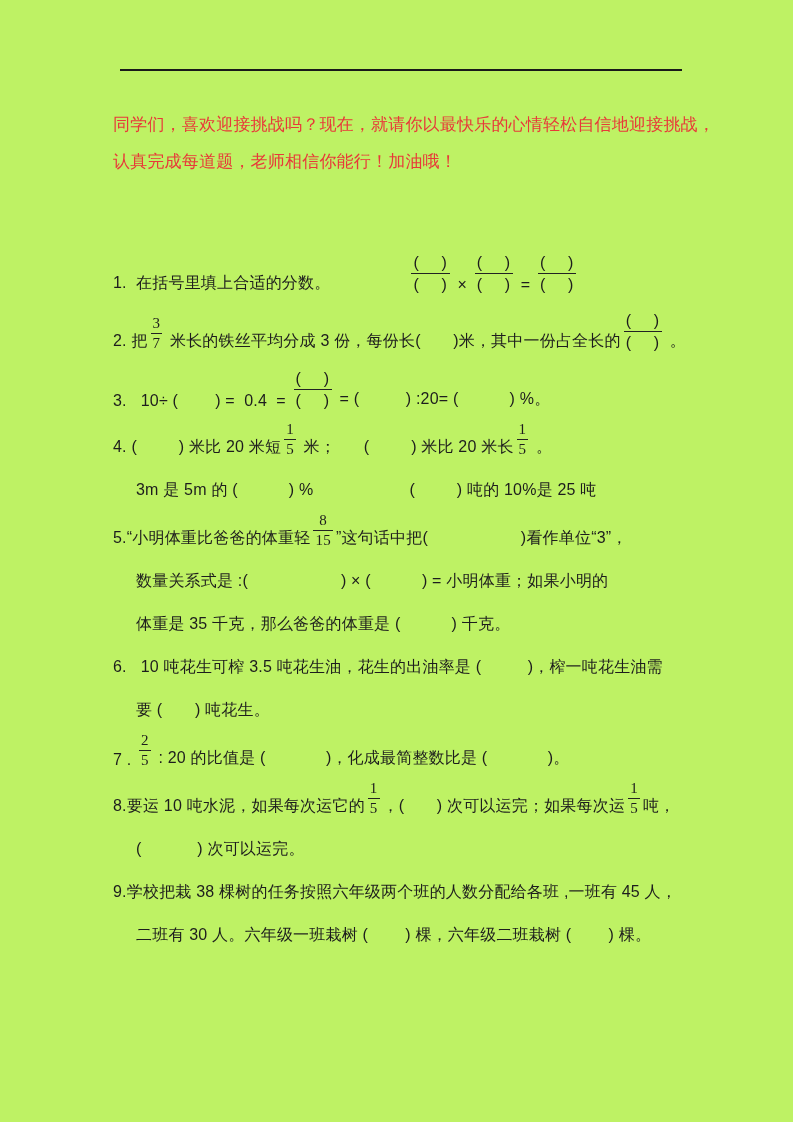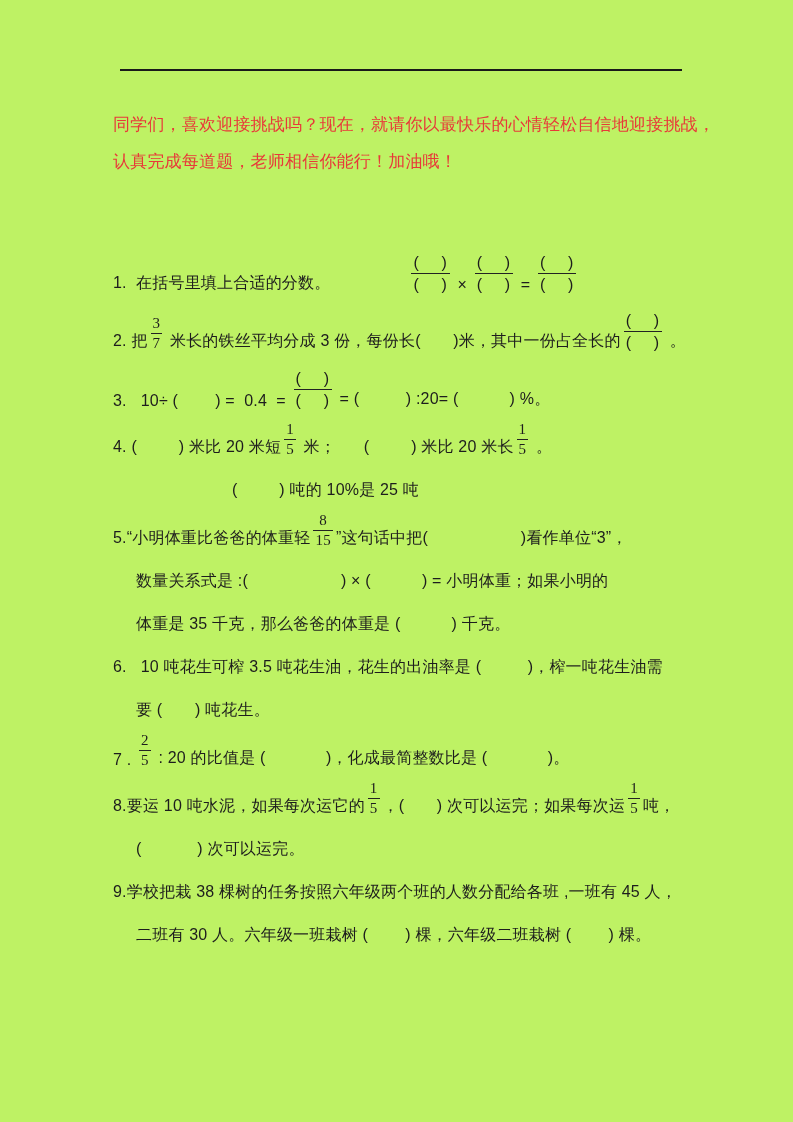--- a/index.html
+++ b/index.html
@@ -90,21 +90,21 @@
   <div class="rule"></div>
   <div class="intro">
     <span class="intro-line">同学们，喜欢迎接挑战吗？现在，就请你以最快乐的心情轻松自信地迎接挑战，</span>
     <span class="intro-line">认真完成每道题，老师相信你能行！加油哦！</span>
   </div>
   <div class="questions" id="questions">
       <div class="qline tall"><span class="seg-text">1.  在括号里填上合适的分数。</span><span class="gap" style="width: 78px;"></span><span class="frac paren"><span class="fnum">(    )</span><span class="fbar"></span><span class="fden">(    )</span></span><span class="seg-text"> × </span><span class="frac paren"><span class="fnum">(    )</span><span class="fbar"></span><span class="fden">(    )</span></span><span class="seg-text"> = </span><span class="frac paren"><span class="fnum">(    )</span><span class="fbar"></span><span class="fden">(    )</span></span></div>
       <div class="qline tall"><span class="seg-text">2. 把</span><span class="frac serif"><span class="fnum">3</span><span class="fbar"></span><span class="fden">7</span></span><span class="seg-text"> 米长的铁丝平均分成 3 份，每份长(       )米，其中一份占全长的</span><span class="frac paren"><span class="fnum">(    )</span><span class="fbar"></span><span class="fden">(    )</span></span><span class="seg-text"> 。</span></div>
       <div class="qline tall"><span class="seg-text">3.   10÷ (        ) =  0.4  = </span><span class="frac paren"><span class="fnum">(    )</span><span class="fbar"></span><span class="fden">(    )</span></span><span class="seg-text"> = (          ) :20= (           ) %。</span></div>
       <div class="qline hasfrac"><span class="seg-text">4. (         ) 米比 20 米短</span><span class="frac serif"><span class="fnum">1</span><span class="fbar"></span><span class="fden">5</span></span><span class="seg-text"> 米；      (         ) 米比 20 米长</span><span class="frac serif"><span class="fnum">1</span><span class="fbar"></span><span class="fden">5</span></span><span class="seg-text"> 。</span></div>
-      <div class="qline indent"><span class="gap" style="width: 96px;"></span><span class="seg-text">(         ) 吨的 10%是 25 吨</span></div>
+      <div class="qline indent"><span class="seg-text">3m 是 5m 的 (           ) %</span><span class="gap" style="width: 96px;"></span><span class="seg-text">(         ) 吨的 10%是 25 吨</span></div>
       <div class="qline hasfrac"><span class="seg-text">5.“小明体重比爸爸的体重轻</span><span class="frac serif"><span class="fnum">8</span><span class="fbar"></span><span class="fden">15</span></span><span class="seg-text">”这句话中把(                    )看作单位“3”，</span></div>
       <div class="qline indent"><span class="seg-text">数量关系式是 :(                    ) × (           ) = 小明体重；如果小明的</span></div>
       <div class="qline indent"><span class="seg-text">体重是 35 千克，那么爸爸的体重是 (           ) 千克。</span></div>
       <div class="qline"><span class="seg-text">6.   10 吨花生可榨 3.5 吨花生油，花生的出油率是 (          )，榨一吨花生油需</span></div>
       <div class="qline indent"><span class="seg-text">要 (       ) 吨花生。</span></div>
       <div class="qline hasfrac"><span class="seg-text">7 . </span><span class="frac serif"><span class="fnum">2</span><span class="fbar"></span><span class="fden">5</span></span><span class="seg-text"> : 20 的比值是 (             )，化成最简整数比是 (             )。</span></div>
       <div class="qline hasfrac"><span class="seg-text">8.要运 10 吨水泥，如果每次运它的</span><span class="frac serif"><span class="fnum">1</span><span class="fbar"></span><span class="fden">5</span></span><span class="seg-text">，(       ) 次可以运完；如果每次运</span><span class="frac serif"><span class="fnum">1</span><span class="fbar"></span><span class="fden">5</span></span><span class="seg-text">吨，</span></div>
       <div class="qline indent"><span class="seg-text">(            ) 次可以运完。</span></div>
       <div class="qline"><span class="seg-text">9.学校把栽 38 棵树的任务按照六年级两个班的人数分配给各班 ,一班有 45 人，</span></div>
       <div class="qline indent"><span class="seg-text">二班有 30 人。六年级一班栽树 (        ) 棵，六年级二班栽树 (        ) 棵。</span></div>

